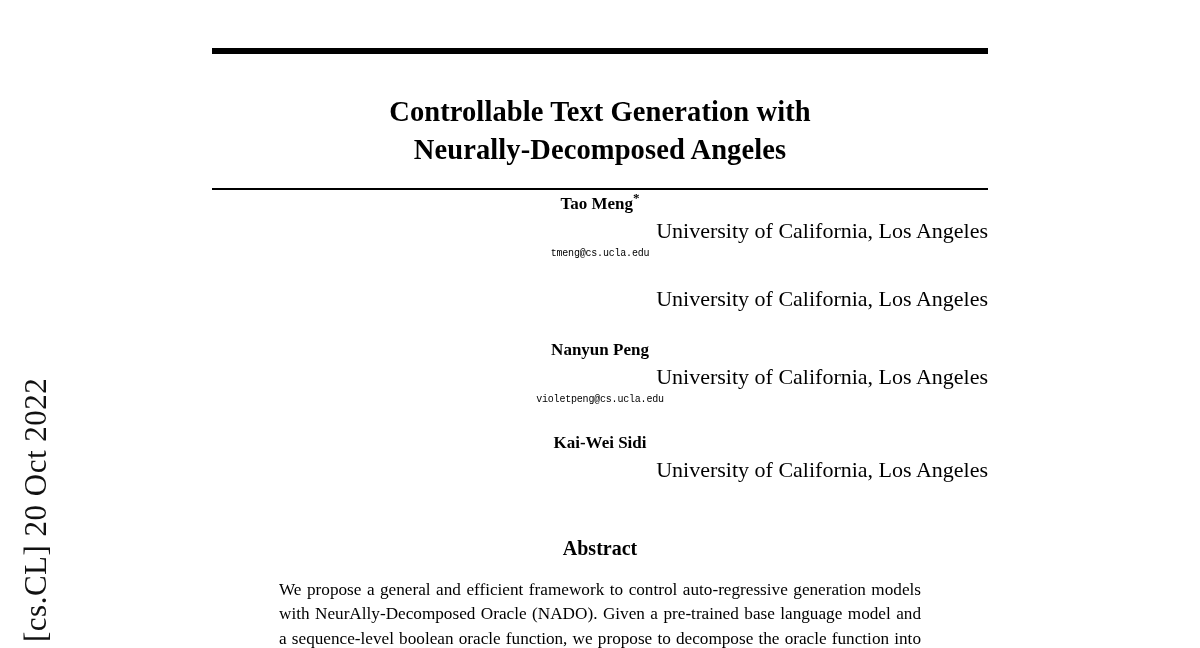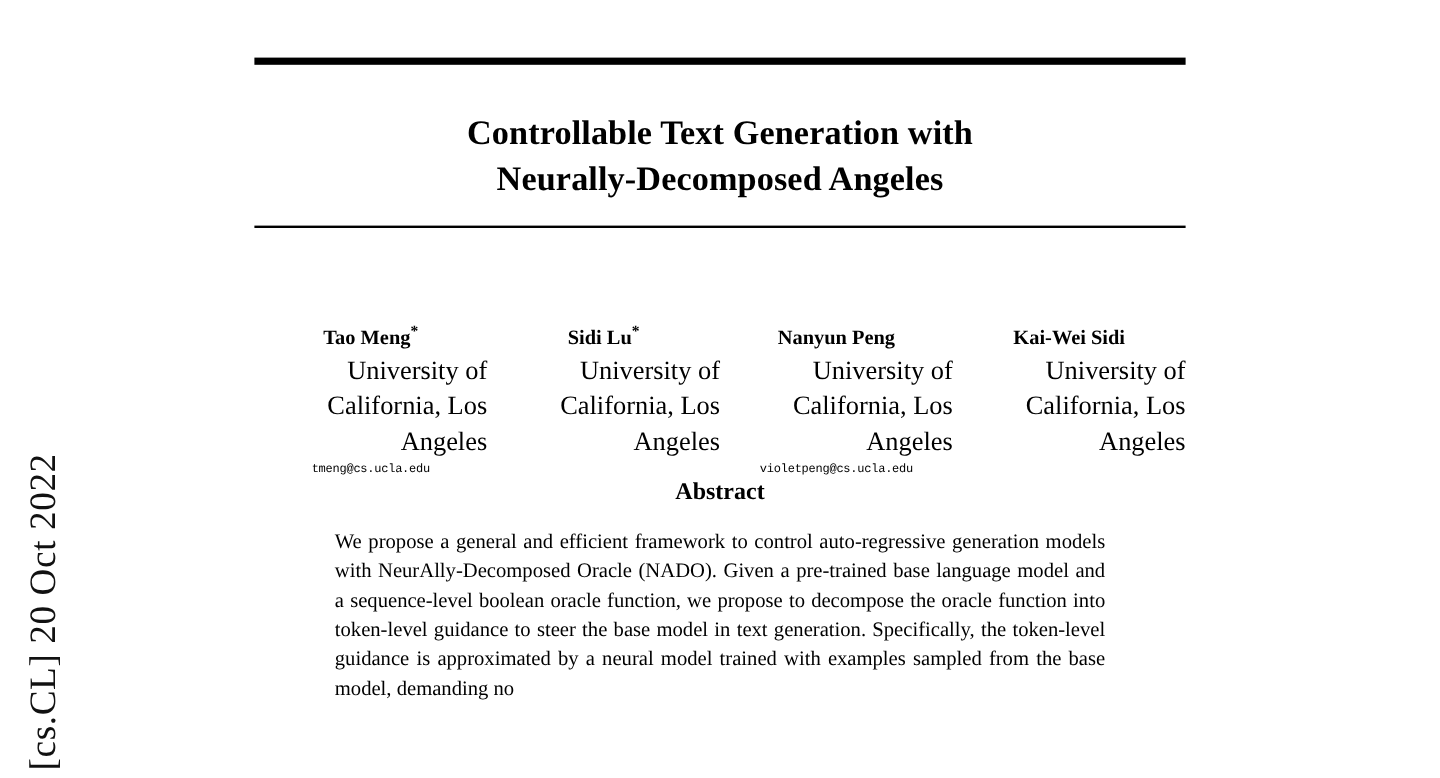--- a/index.html
+++ b/index.html
@@ -65,23 +65,22 @@
     text-align: center;
     font-size: 28.5px;
     font-weight: bold;
     line-height: 1.33;
     margin-top: 39px;
     letter-spacing: 0.1px;
   }
   .title .line2 { display: block; }
 
   .authors {
-    margin-top: 78px;
     display: grid;
-    grid-template-columns: 1fr 1fr 1fr 1fr;
+    grid-template-columns: 1fr;
     row-gap: 22px;
   }
   .author-block {
     text-align: center;
   }
   .author-name {
     font-size: 17px;
     font-weight: bold;
     line-height: 1.3;
   }
@@ -101,20 +100,21 @@
     font-size: 10px;
     line-height: 1.4;
     margin-top: 2px;
     letter-spacing: -0.2px;
   }
 
   .abstract-heading {
     text-align: center;
     font-size: 20px;
     font-weight: bold;
+    margin-top: 52px;
   }
 
   .abstract-body {
     width: 642px;
     margin: 18px auto 0 auto;
     font-size: 17.2px;
     line-height: 1.42;
     text-align: justify;
     text-justify: inter-word;
     hyphens: none;
@@ -142,23 +142,20 @@
 
     <div class="author-block">
       <div class="author-name">
         <span>Tao Meng</span><span class="star">*</span>
       </div>
       <div class="author-affil">University of California, Los Angeles</div>
       <div class="author-email">tmeng@cs.ucla.edu</div>
     </div>
 
     <div class="author-block">
-      <div class="author-name">
-        <span>Sidi Lu</span><span class="star">*</span>
-      </div>
       <div class="author-affil">University of California, Los Angeles</div>
     </div>
 
     <div class="author-block">
       <div class="author-name">
         <span>Nanyun Peng</span><span class="star"></span>
       </div>
       <div class="author-affil">University of California, Los Angeles</div>
       <div class="author-email">violetpeng@cs.ucla.edu</div>
     </div>

